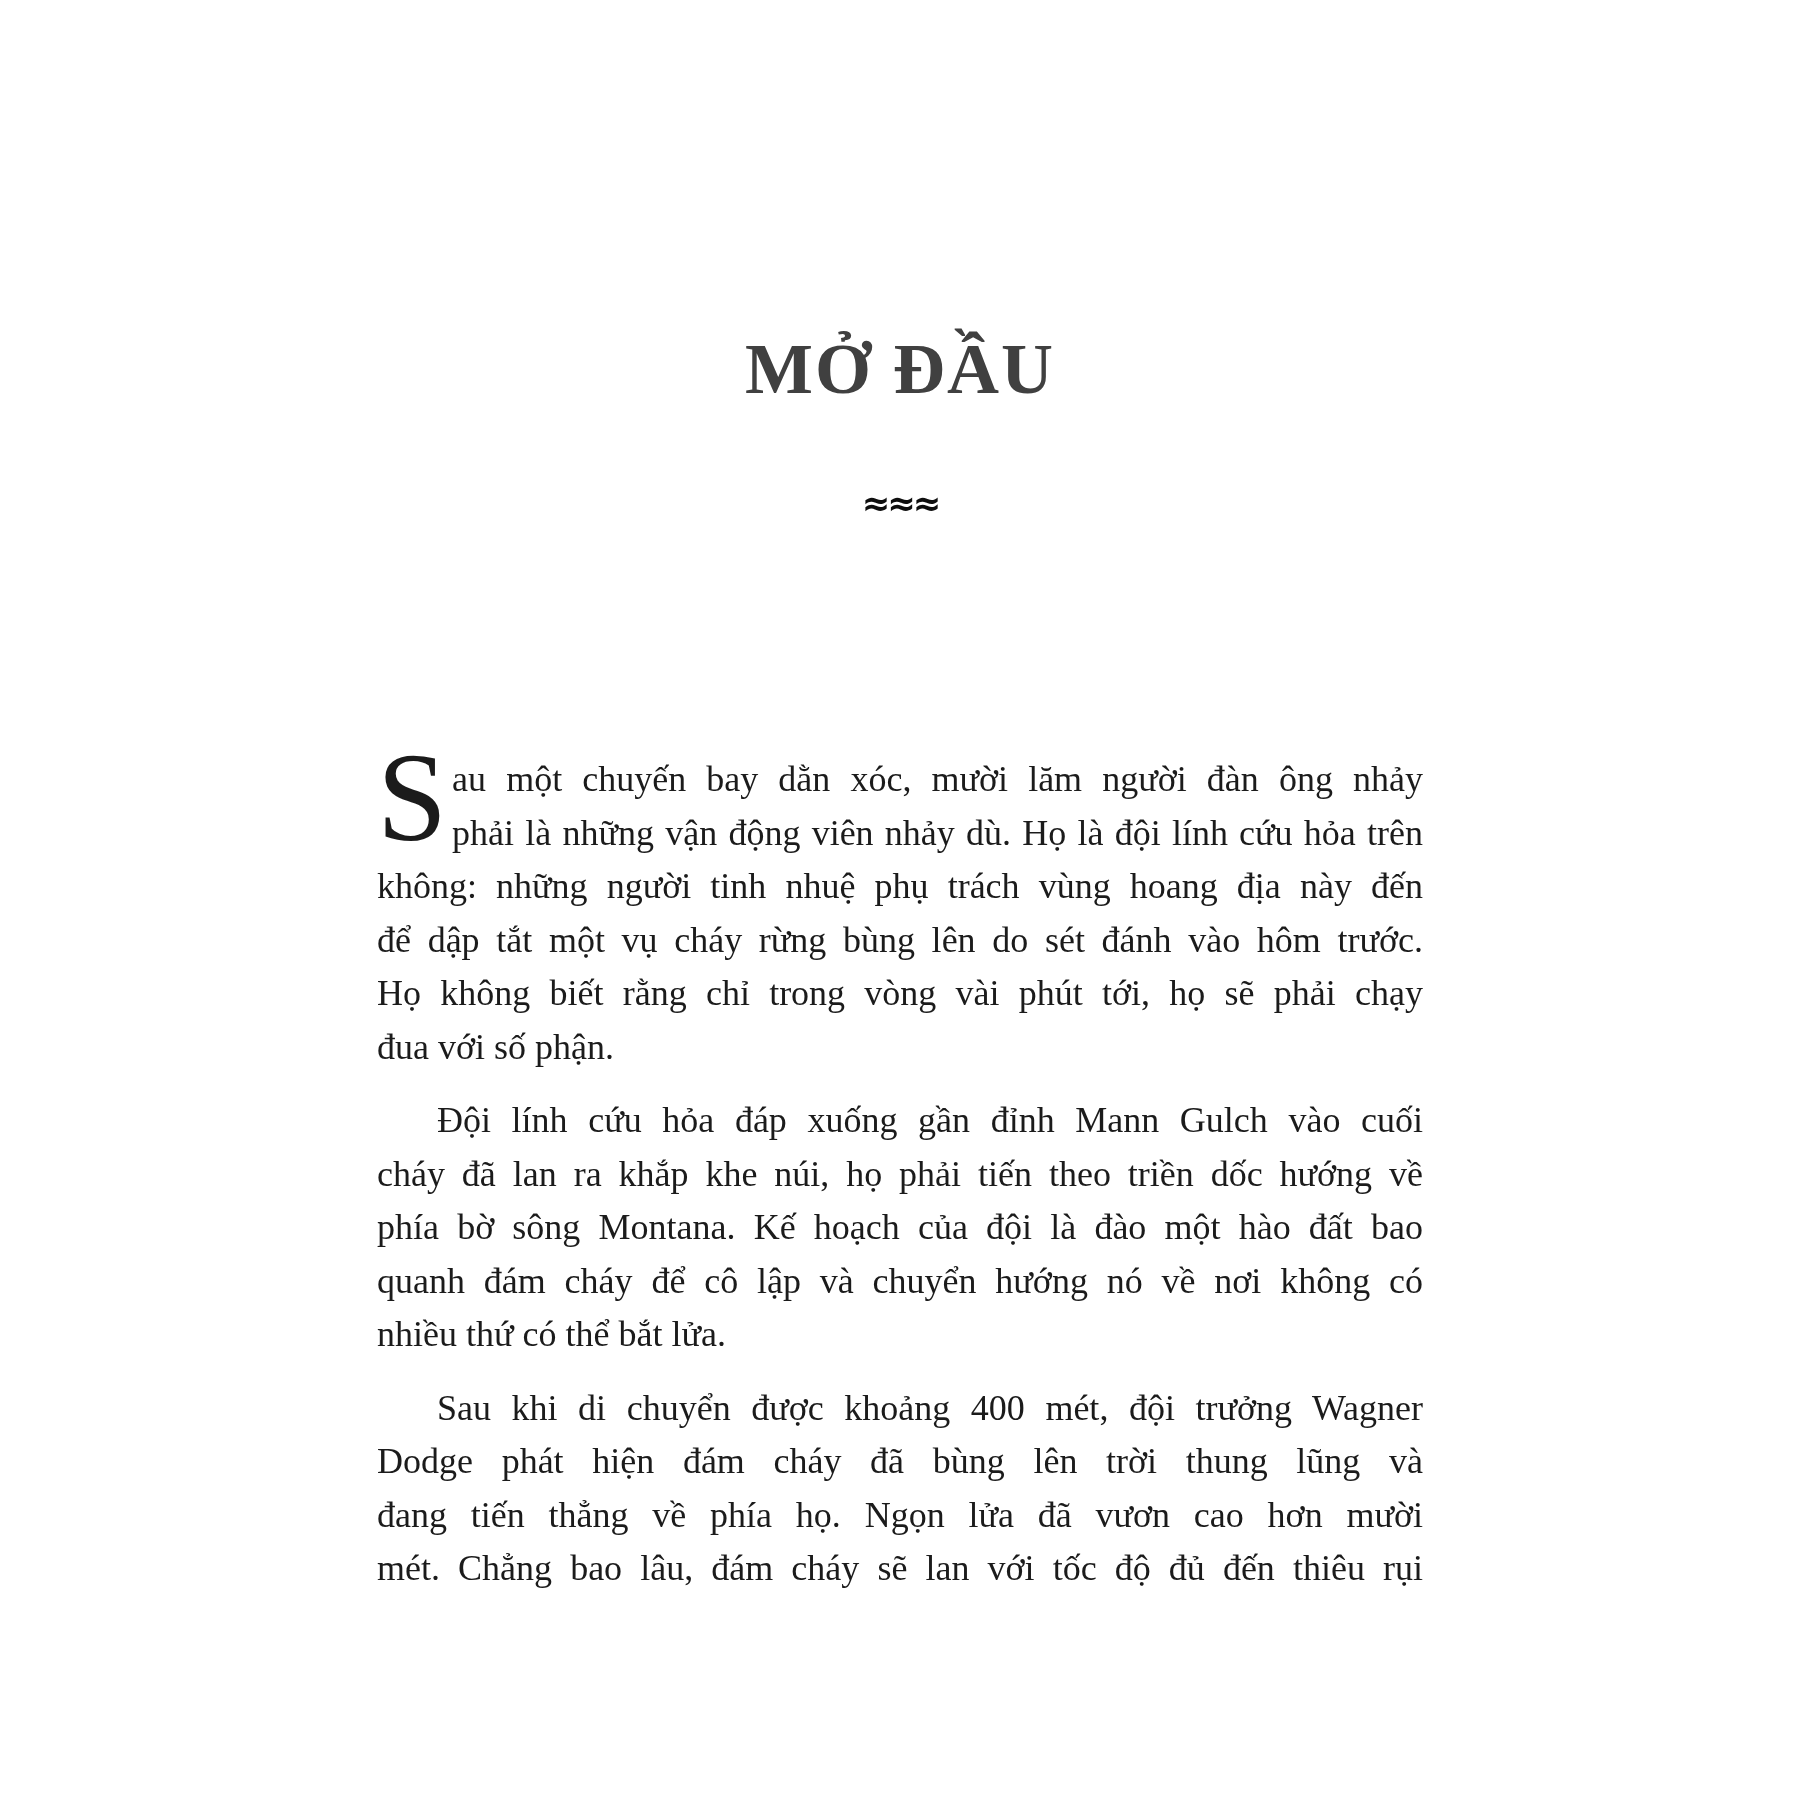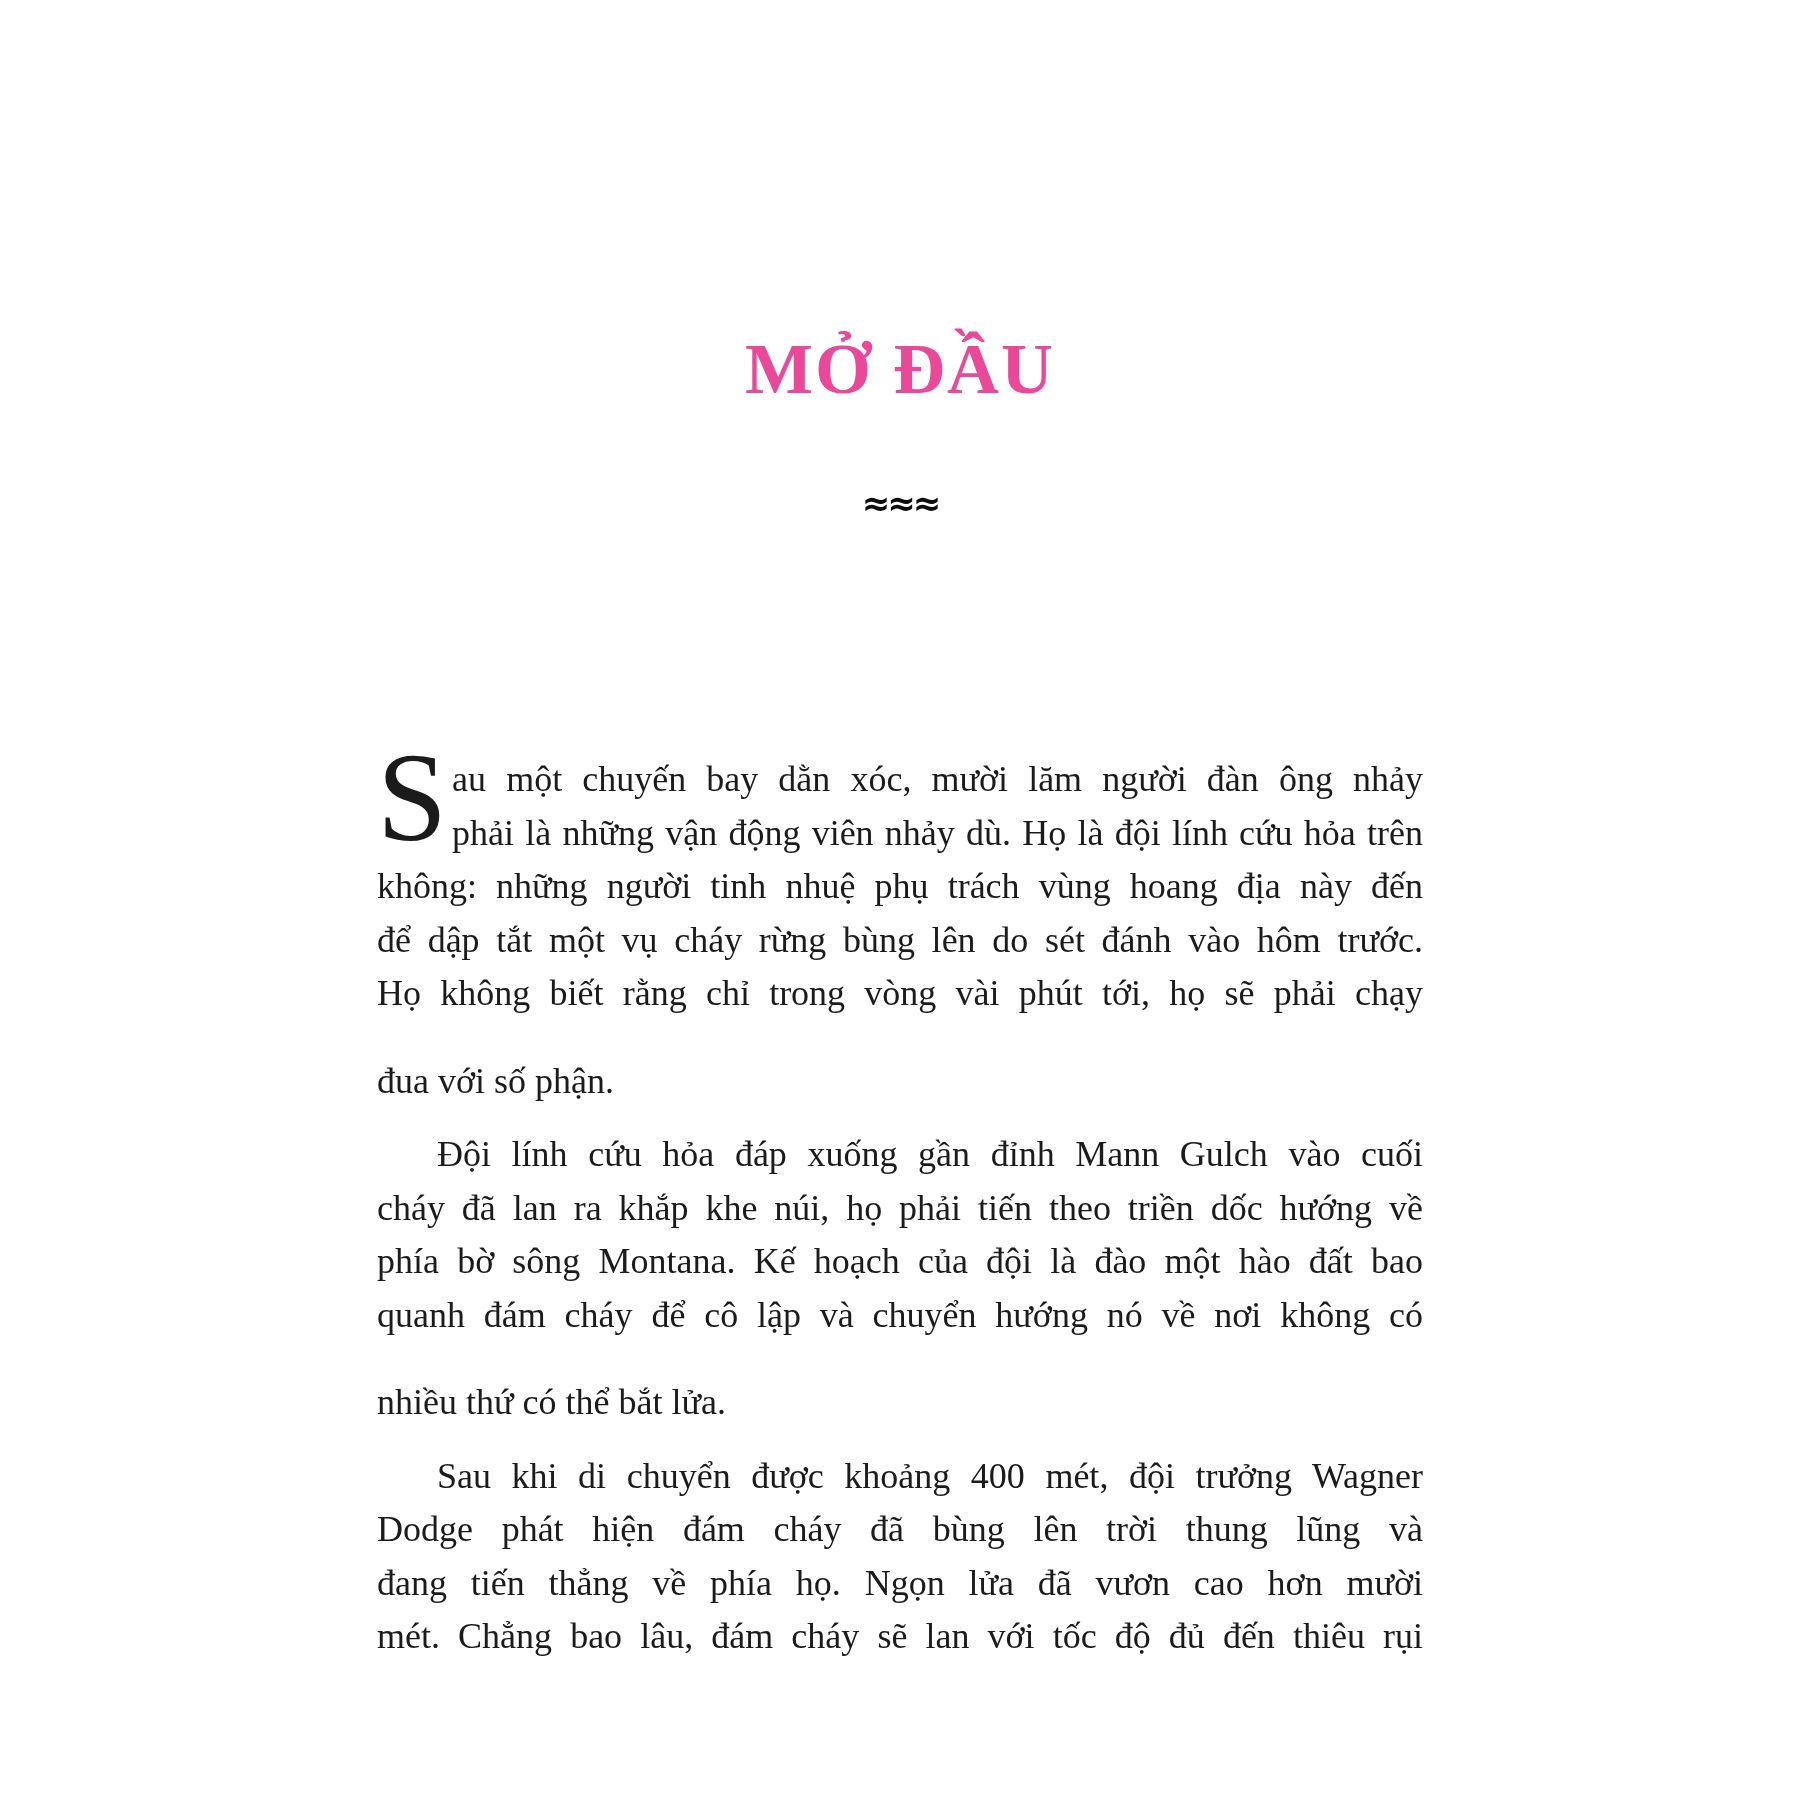--- a/index.html
+++ b/index.html
@@ -16,21 +16,21 @@
     font-family: "Liberation Serif", serif;
   }
   .chapter-title {
     margin: 0;
     padding-top: 333px;
     text-align: center;
     font-size: 72px;
     line-height: 72px;
     font-weight: bold;
     letter-spacing: 2px;
-    color: #ec4899;
+    color: #404040;
   }
   .ornament {
     margin-top: 80px;
     text-align: center;
     font-family: "DejaVu Sans", sans-serif;
     font-weight: bold;
     font-size: 34px;
     line-height: 36px;
     letter-spacing: -3px;
     color: #0e0e0e;
@@ -47,21 +47,20 @@
   }
   .para + .para {
     margin-top: 20px;
   }
   .line {
     text-align: justify;
     text-align-last: justify;
   }
   .line.last {
     text-align-last: left;
-    margin-top: 34px;
   }
   .para.indent .line.first {
     text-indent: 60px;
   }
   .dropcap {
     float: left;
     font-size: 126px;
     line-height: 85px;
     margin: 2px 5px 0 0;
     color: #1b1b1b;

